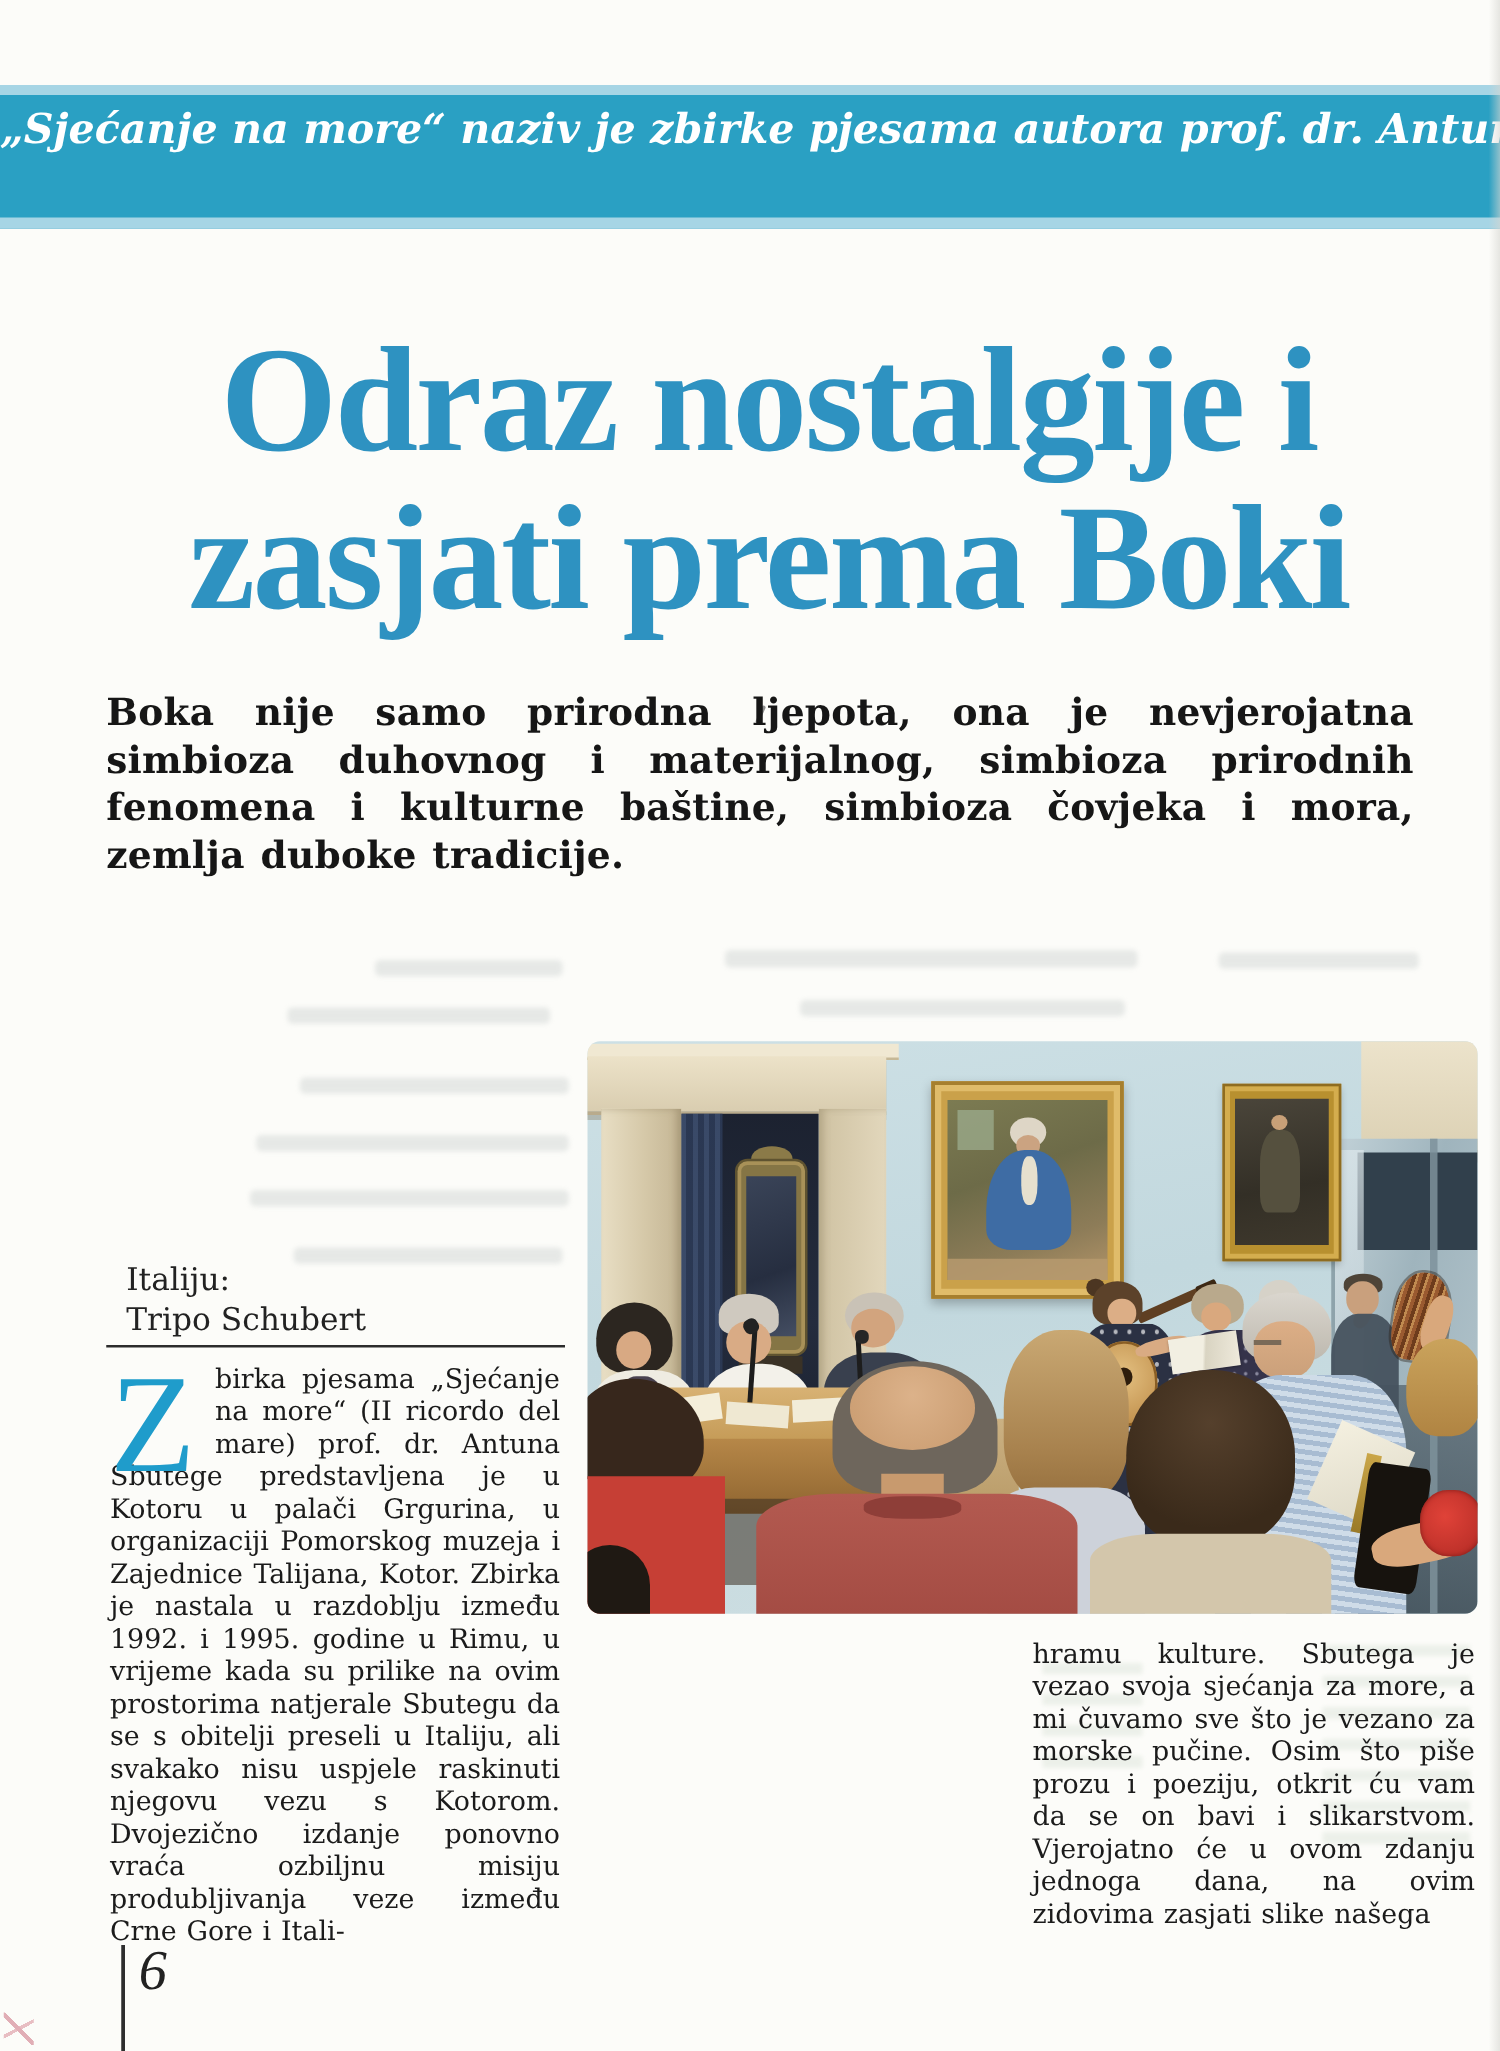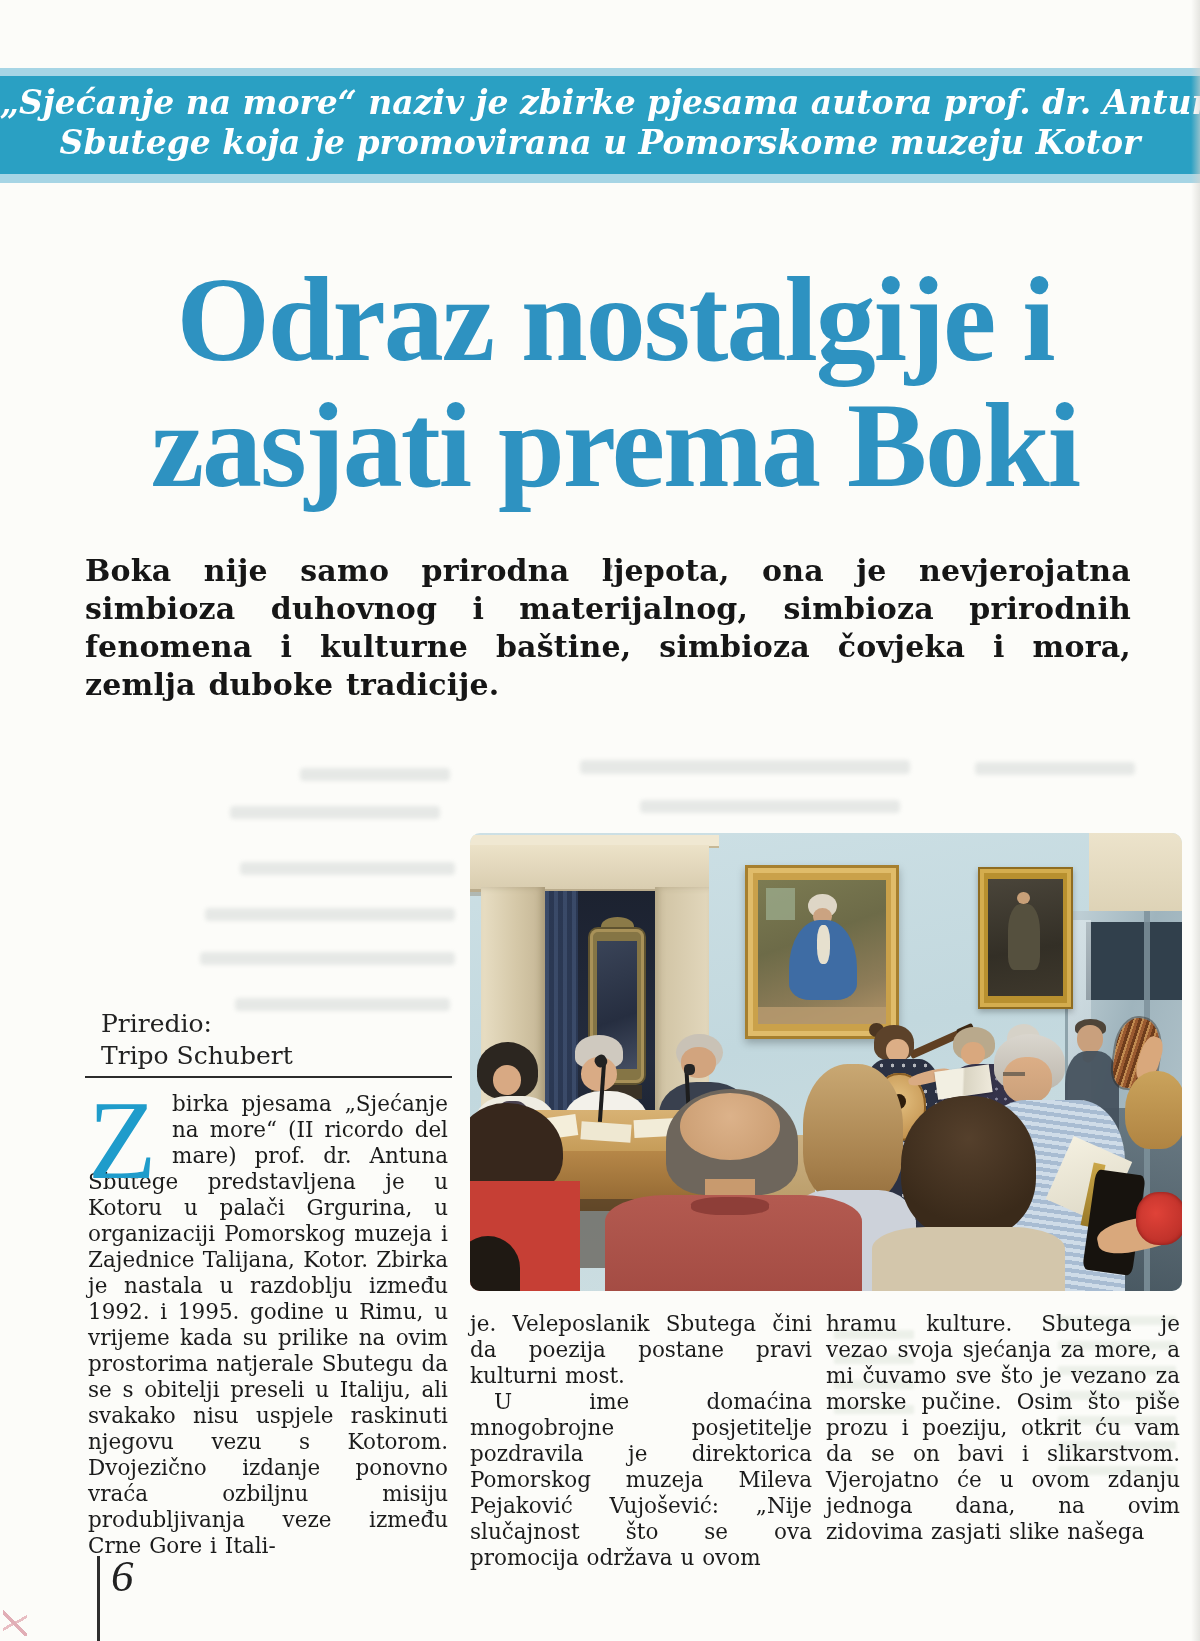--- a/index.html
+++ b/index.html
@@ -215,21 +215,20 @@
             box-shadow:inset 0 0 4px #801c18;}
   .p-f6-arm{left:88%;top:84%;width:12%;height:7%;background:#d9a87c;border-radius:40%;transform:rotate(-12deg);}
 </style>
 </head>
 <body>
 
 <div class="page">
 
   <div class="kicker">
     <div>„Sjećanje na more“ naziv je zbirke pjesama autora prof. dr. Antuna</div>
-    <div>Sbutege koja je promovirana u Pomorskome muzeju Kotor</div>
   </div>
 
   <h1 class="headline">
     <span>Odraz nostalgije i</span>
     <span>zasjati prema Boki</span>
   </h1>
 
   <div class="tick"></div>
 
   <p class="lead">Boka nije samo prirodna ljepota, ona je nevjerojatna simbioza duhovnog i materijalnog, simbioza prirodnih fenomena i kulturne baštine, simbioza čovjeka i mora, zemlja duboke tradicije.</p>
@@ -240,21 +239,21 @@
   <div class="smudge" style="left:230px;top:806px;width:210px;height:13px"></div>
   <div class="smudge" style="left:640px;top:800px;width:260px;height:13px"></div>
   <div class="smudge" style="left:240px;top:862px;width:215px;height:13px"></div>
   <div class="smudge" style="left:205px;top:908px;width:250px;height:13px"></div>
   <div class="smudge" style="left:200px;top:952px;width:255px;height:13px"></div>
   <div class="smudge" style="left:235px;top:998px;width:215px;height:13px"></div>
   <div class="smudge-green" style="left:1058px;top:1316px;width:118px;height:160px"></div>
   <div class="smudge-green" style="left:834px;top:1330px;width:80px;height:90px"></div>
 
   <div class="byline">
-    <div>Priredio:</div>
+    <div>Italiju:</div>
     <div class="author">Tripo Schubert</div>
   </div>
   <div class="byline-rule"></div>
 
   <div class="photo">
     <i class="p-cornice"></i>
     <i class="p-case"></i>
     <i class="p-case-dark"></i>
     <i class="p-case-low"></i>
     <i class="p-case-glare"></i>
@@ -353,24 +352,20 @@
     <i class="p-f6-bag"></i>
     <i class="p-f6-armup"></i>
     <i class="p-f6-head"></i>
     <i class="p-f6-arm"></i>
     <i class="p-f6-red"></i>
   </div>
 
   <div class="col col1">
     <span class="dropcap">Z</span><span>birka pjesama „Sjećanje na more“ (II ricordo del mare) prof. dr. Antuna Sbutege predstavljena je u Kotoru u palači Grgurina, u organizaciji Pomorskog muzeja i Zajednice Talijana, Kotor. Zbirka je nastala u razdoblju između 1992. i 1995. godine u Rimu, u vrijeme kada su prilike na ovim prostorima natjerale Sbutegu da se s obitelji preseli u Italiju, ali svakako nisu uspjele raskinuti njegovu vezu s Kotorom. Dvojezično izdanje ponovno vraća ozbiljnu misiju produbljivanja veze između Crne Gore i Itali-</span>
   </div>
-  <div class="col col2">
-    <p>je. Veleposlanik Sbutega čini da poezija postane pravi kulturni most.</p>
-    <p class="p2">U ime domaćina mnogobrojne posjetitelje pozdravila je direktorica Pomorskog muzeja Mileva Pejaković Vujošević: „Nije slučajnost što se ova promocija održava u ovom</p>
-  </div>
   <div class="col col3">hramu kulture. Sbutega je vezao svoja sjećanja za more, a mi čuvamo sve što je vezano za morske pučine. Osim što piše prozu i poeziju, otkrit ću vam da se on bavi i slikarstvom. Vjerojatno će u ovom zdanju jednoga dana, na ovim zidovima zasjati slike našega</div>
 
   <div class="folio-rule"></div>
   <div class="folio">6</div>
 
   <div class="edge-r"></div>
   <div class="edge-l"></div>
   <div class="scribble"></div>
 </div>
 

